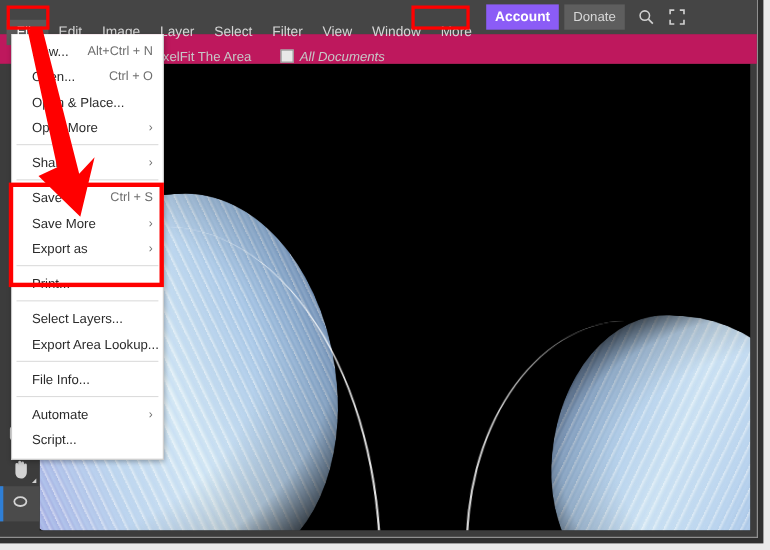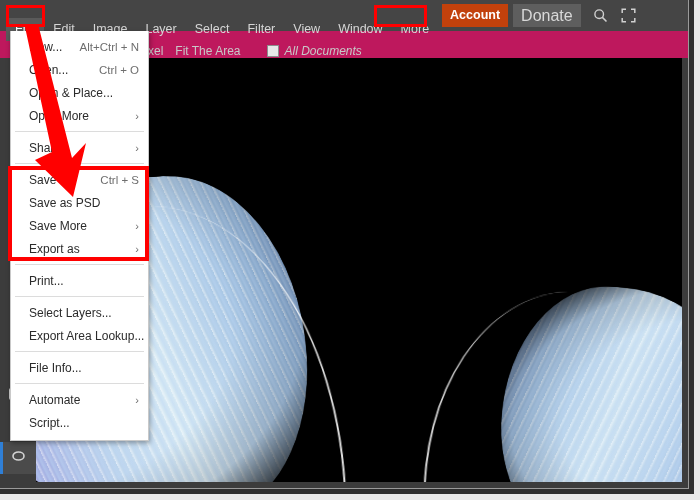--- a/index.html
+++ b/index.html
@@ -57,33 +57,33 @@
     line-height: 15px;
     white-space: nowrap;
     cursor: default;
     margin-top: 28px;
   }
   .menu-item.active-file {
     color: #ffffff;
     background: #5a5a5a;
   }
   .btn-account {
-    background: #c2410c;
+    background: #8b5cf6;
     color: #ffffff;
     font-size: 12.5px;
     font-weight: bold;
     padding: 4px 8px;
     margin-left: 4px;
     line-height: 15px;
     white-space: nowrap;
   }
   .btn-donate {
     background: #5e5e5e;
     color: #d8d8d8;
-    font-size: 16px;
+    font-size: 12px;
     padding: 4px 8px;
     margin-left: 5px;
     line-height: 15px;
     white-space: nowrap;
   }
   .icon-btn {
     margin-left: 12px;
     width: 16px; height: 16px;
     display: flex; align-items: center; justify-content: center;
   }
@@ -118,21 +118,20 @@
     height: 27px;
     background: #be185d;
     display: flex;
     align-items: flex-end;
     z-index: 20;
     box-sizing: border-box;
   }
   .opt-text {
     color: #c8c8c8;
     font-size: 12px;
-    margin-left: 12px;
     white-space: nowrap;
   }
   .opt-text.first { margin-left: 148px; }
   .opt-check {
     display: flex; align-items: center;
     margin-left: 26px;
     font-style: italic;
   }
   .opt-check .box {
     width: 10px; height: 10px;
@@ -402,23 +401,20 @@
         <div class="dd-item">
           <span class="dd-label">Share</span>
           <span class="dd-arrow">›</span>
         </div>
         <div class="dd-sep"></div>
         <div class="dd-item">
           <span class="dd-label">Save</span>
           <span class="dd-accel">Ctrl + S</span>
         </div>
         <div class="dd-item">
-          <span class="dd-label">Save as PSD</span>
-        </div>
-        <div class="dd-item">
           <span class="dd-label">Save More</span>
           <span class="dd-arrow">›</span>
         </div>
         <div class="dd-item">
           <span class="dd-label">Export as</span>
           <span class="dd-arrow">›</span>
         </div>
         <div class="dd-sep"></div>
         <div class="dd-item">
           <span class="dd-label">Print...</span>

